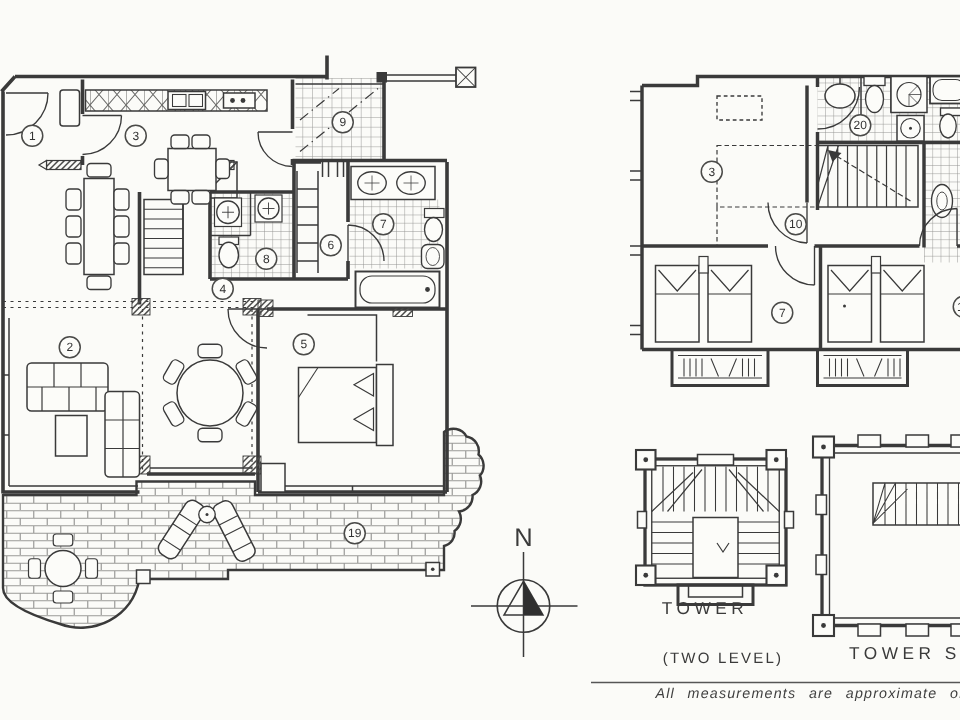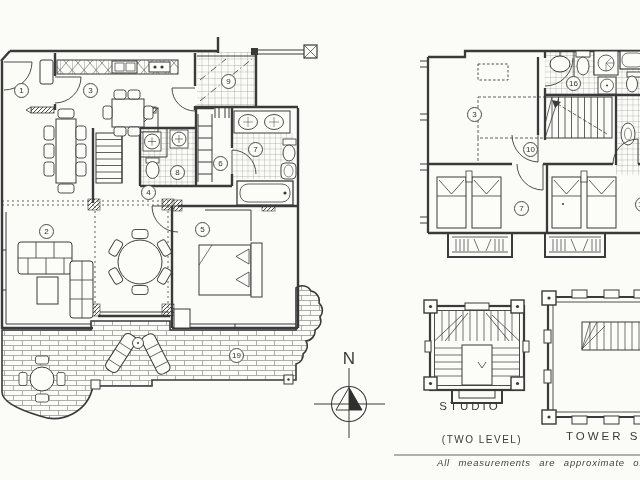--- a/index.html
+++ b/index.html
@@ -386,21 +386,21 @@
 <span class="rn" style="left:202px;top:229px">5</span>
 <span class="rn" style="left:220px;top:163px">6</span>
 <span class="rn" style="left:255px;top:149px">7</span>
 <span class="rn" style="left:177px;top:172px">8</span>
 <span class="rn" style="left:228px;top:81px">9</span>
 <span class="rn" style="left:236px;top:355px">19</span>
 <span class="rn" style="left:530px;top:149px">10</span>
 <span class="rn" style="left:642px;top:204px">12</span>
 <span class="rn" style="left:521px;top:208px">7</span>
 <span class="rn" style="left:474px;top:114px">3</span>
-<span class="rn" style="left:573px;top:83px">16</span>
+<span class="rn" style="left:573px;top:83px">20</span>
 
 <span class="lbl north">N</span>
-<span class="lbl tower-t">STUDIO</span>
+<span class="lbl tower-t">TOWER</span>
 <span class="lbl tower-s">(TWO LEVEL)</span>
 <span class="lbl studio-t">TOWER STUDIO</span>
 <span class="lbl disc">All measurements are approximate only and form</span>
 
 </div>
 
 </body></html>

